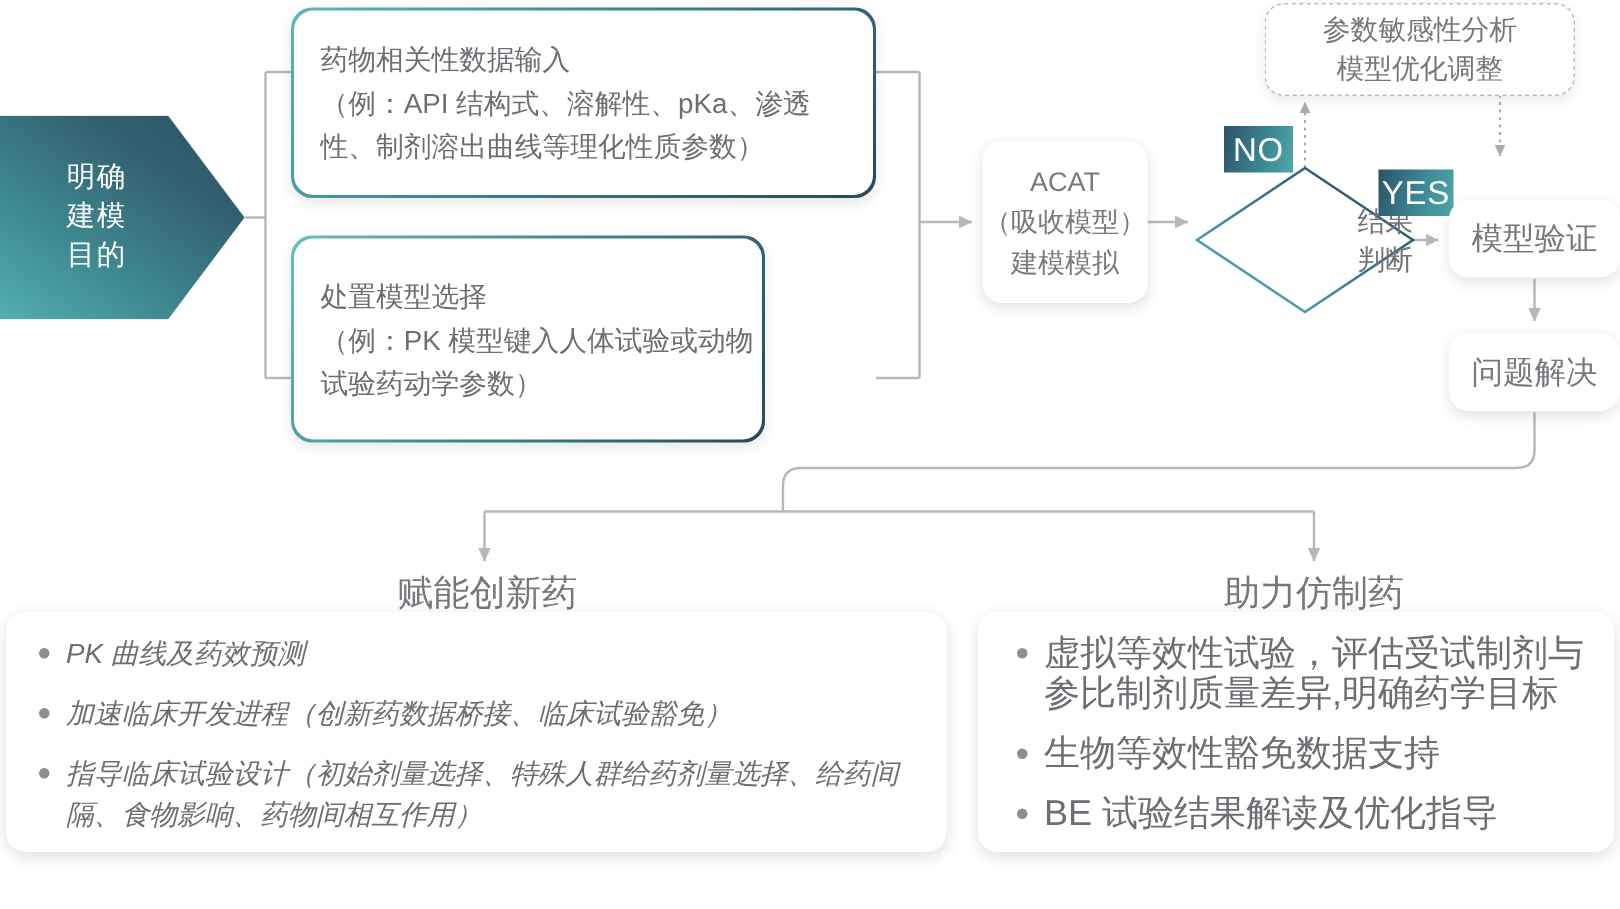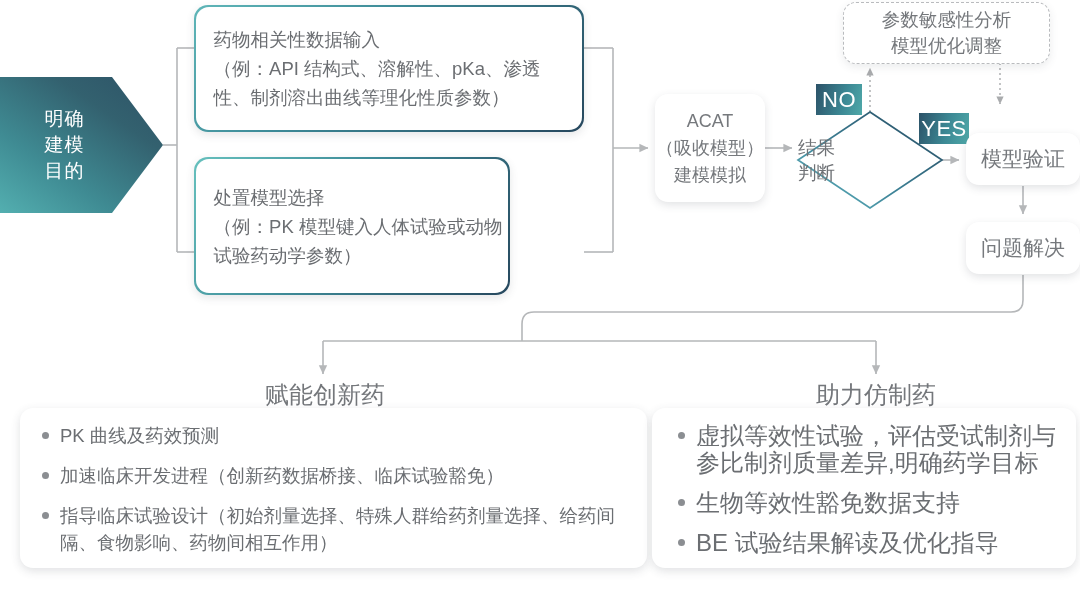--- a/index.html
+++ b/index.html
@@ -65,21 +65,21 @@
     border:1.4px dashed #b9bbbe;border-radius:13px;background:#fff;
     box-shadow:0 3px 8px rgba(60,70,80,.10);
     display:flex;flex-direction:column;align-items:center;justify-content:center;
   }
   #box-sens .l{font-size:18.5px;line-height:26px;color:#74777b;white-space:nowrap;}
 
   
   #diamond{left:798px;top:112px;width:144px;height:96px;}
   #diamond .dlabel{
     position:absolute;left:0;top:0;width:144px;height:96px;
-    display:flex;flex-direction:column;align-items:flex-start;justify-content:center;
+    display:flex;flex-direction:column;align-items:flex-end;justify-content:center;
     font-size:18.5px;line-height:25px;color:#6f7276;
   }
 
   
   .badge{
     color:#fff;font-size:22px;line-height:1;
     display:flex;align-items:center;justify-content:center;
     letter-spacing:.5px;
   }
   #badge-no{left:800px;top:84px;width:46px;height:31px;
@@ -91,21 +91,21 @@
   .branch-head{font-size:24px;color:#74777b;white-space:nowrap;}
   #head-left{left:255px;top:379px;width:140px;text-align:center;}
   #head-right{left:806px;top:379px;width:140px;text-align:center;}
 
   
   .panel{
     background:#ffffff;border-radius:13px;
     box-shadow:0 3px 10px rgba(60,70,80,.16);
     box-sizing:border-box;padding:14px 18px 14px 14px;
   }
-  #panel-left{left:20px;top:408px;width:627px;height:160px;}
+  #panel-left{left:4px;top:408px;width:627px;height:160px;font-style:italic;}
   #panel-right{left:652px;top:408px;width:424px;height:160px;}
   .bul{display:flex;align-items:flex-start;margin:0 0 13px 0;}
   .bul:last-child{margin-bottom:0;}
   .dot{
     width:7px;height:7px;border-radius:50%;background:#8b8e92;
     flex:0 0 7px;margin:10px 11px 0 8px;
   }
   .btxt{font-size:18.5px;line-height:27px;color:#6b6e72;}
   #panel-right .btxt{font-size:24px;line-height:27px;}
   #panel-right .dot{margin-left:12px;}

